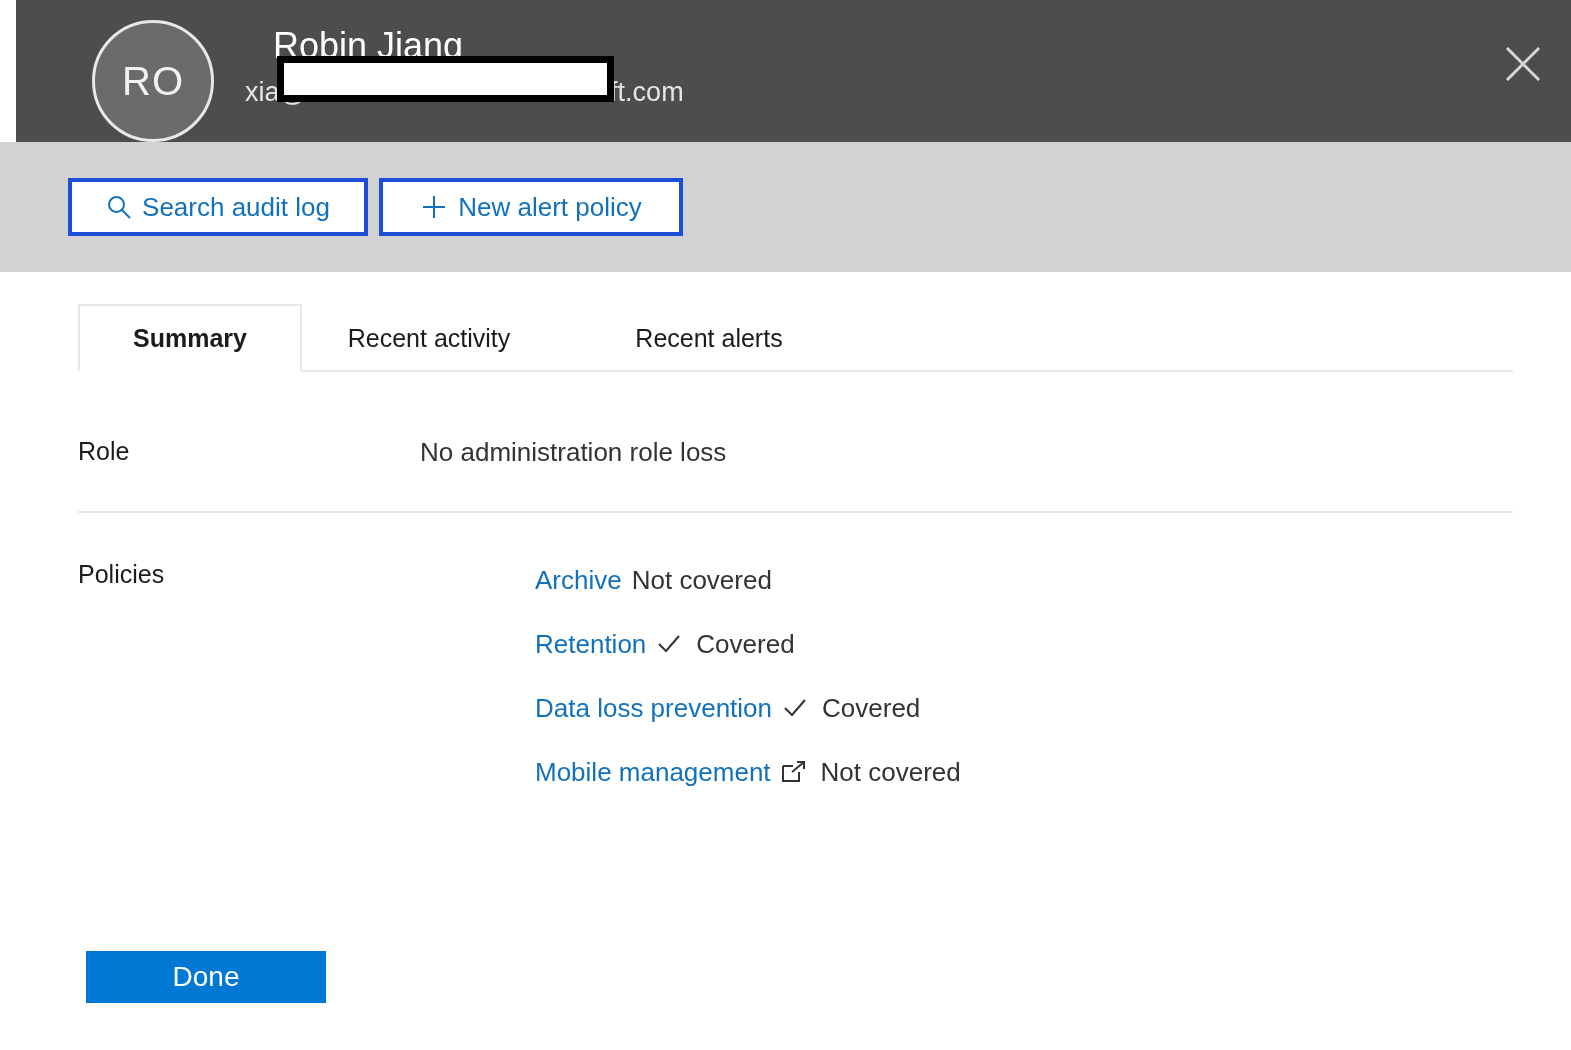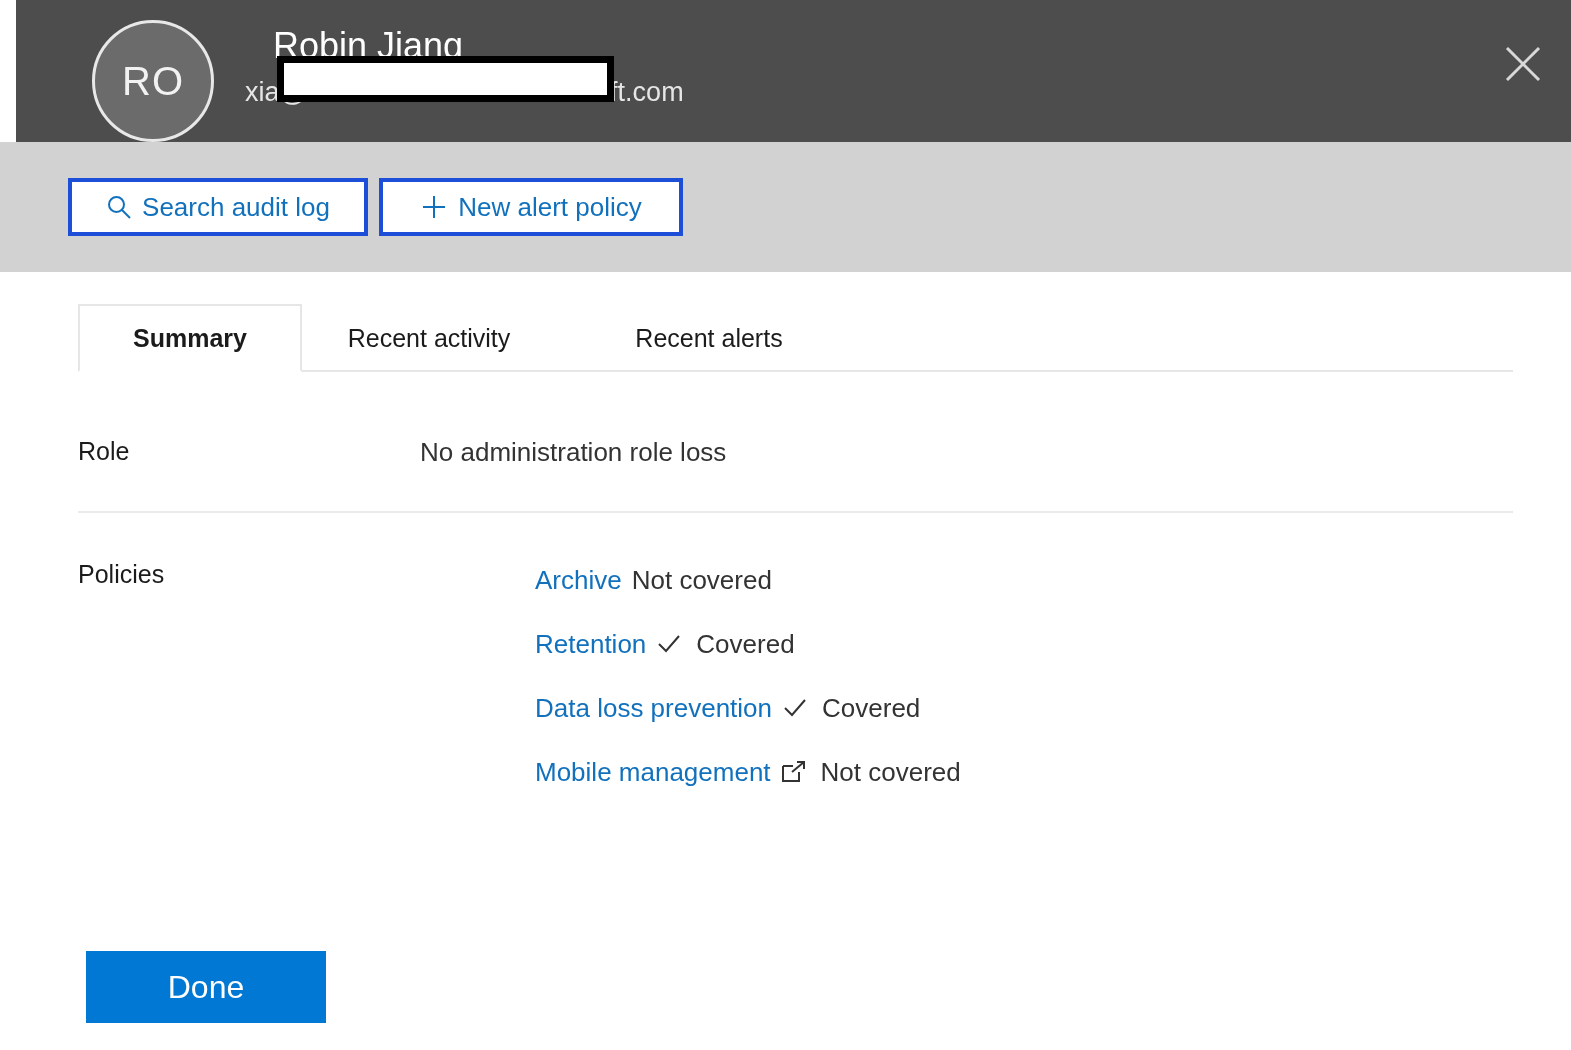--- a/index.html
+++ b/index.html
@@ -242,25 +242,25 @@
     font-size: 26px;
     margin-left: 8px;
   }
   .policy-item.no-icon .policy-status { margin-left: 10px; }
 
   .done-btn {
     position: absolute;
     left: 86px;
     top: 679px;
     width: 240px;
-    height: 72px;
+    height: 52px;
     background: #0078d4;
     color: #ffffff;
     border: none;
-    font-size: 32px;
+    font-size: 28px;
     font-family: "Liberation Sans", sans-serif;
     cursor: pointer;
     display: flex;
     align-items: center;
     justify-content: center;
   }
 </style>
 </head>
 <body>
 

